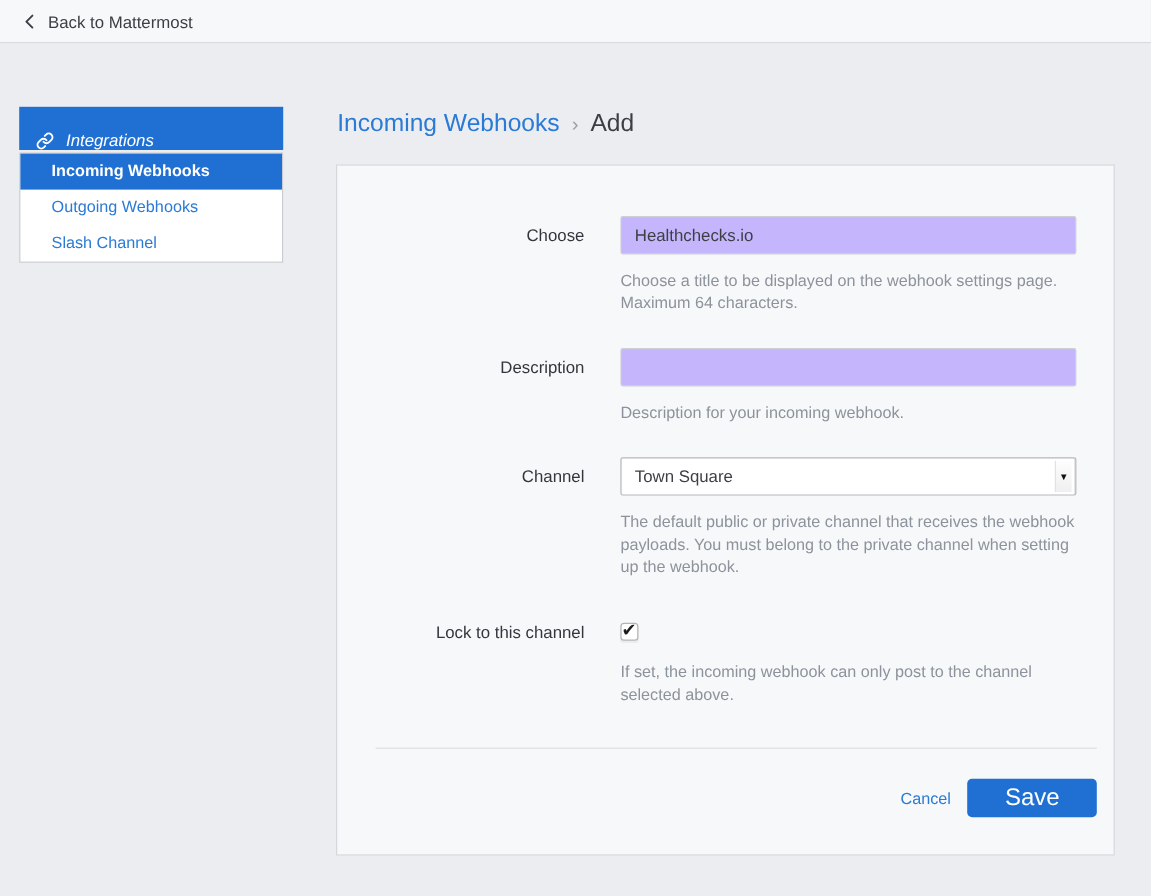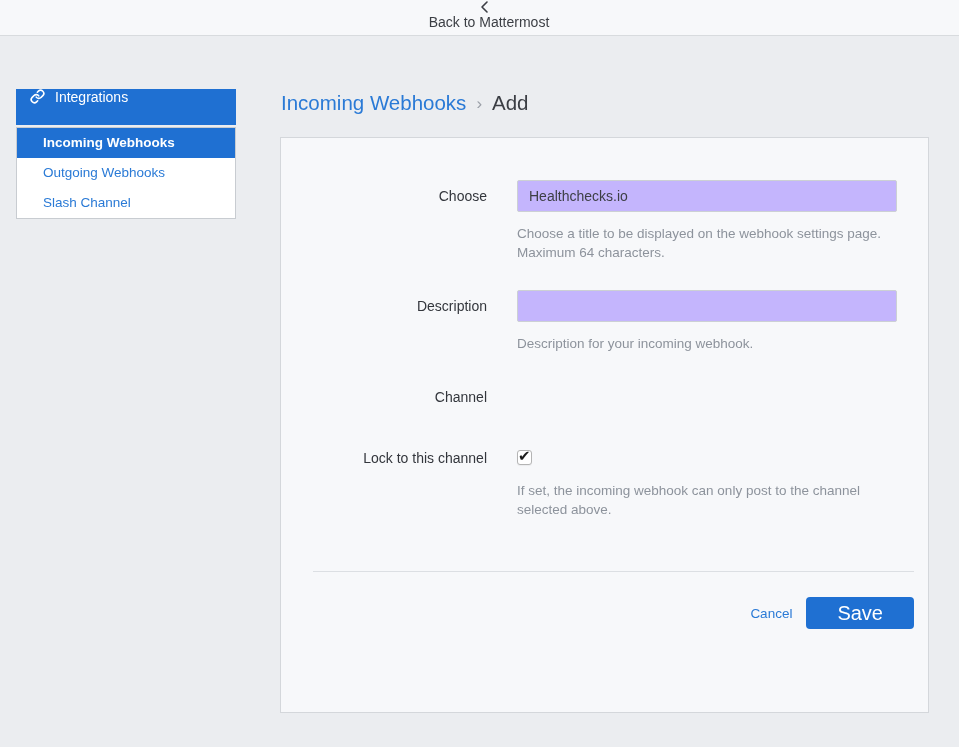--- a/index.html
+++ b/index.html
@@ -14,32 +14,32 @@
   }
 
   
   .topbar {
     position: absolute; left: 0; top: 0; width: 959px; height: 36px;
     background: #f7f8fa;
     border-bottom: 1px solid #d8dbde;
     display: flex; align-items: center;
     padding-left: 19px;
     cursor: pointer;
-    flex-direction: column;
   }
   .topbar .chev { display: inline-flex; margin-right: 9px; }
   .topbar .back-label { font-size: 14px; color: #3b3e44; }
 
   
   .sidebar { position: absolute; left: 16px; top: 89px; width: 220px; }
   .sidebar-header {
     height: 36px; background: var(--primary, #1f70d2);
-    color: #fff; display: flex; align-items: flex-start;
+    color: #fff; display: flex; align-items: flex-end;
     padding-left: 14px; font-size: 14px;
     cursor: pointer;
+    font-style: italic;
   }
   .sidebar-header .link-icon { display: inline-flex; margin-right: 10px; }
   .sidebar-list {
     margin-top: 2px;
     background: #fff;
     border: 1px solid #c8ccd1;
   }
   .sidebar-item {
     padding: 6px 10px 6px 26px;
     font-size: 13.5px; line-height: 18px;
@@ -120,21 +120,21 @@
     box-shadow: 0 1px 1px rgba(0,0,0,0.05);
   }
   .checkbox .check-glyph {
     position: absolute; left: 0px; top: -4px;
     font-size: 15px; color: #1c1c1c; font-weight: bold;
   }
 
   
   .panel-footer {
     border-top: 1px solid #dcdfe3;
-    margin: 52px 14px 0 32px;
+    margin: 35px 14px 0 32px;
     padding-top: 25px;
     display: flex; justify-content: flex-end; align-items: center;
   }
   .cancel-link {
     color: #2a7ad6; font-size: 13.5px; margin-right: 14px; cursor: pointer;
   }
   .save-button {
     background: var(--primary, #1f70d2);
     color: #fff; border: none; border-radius: 4px;
     height: 32px; padding: 0 31px;
@@ -191,20 +191,27 @@
   <div class="form-row">
     <label class="col-label">Description</label>
     <div class="col-input">
       <input class="text-input" type="text" value="" style="">
       <div class="help-text">Description for your incoming webhook.</div>
     </div>
   </div>
 
   <div class="form-row">
     <label class="col-label">Channel</label>
+    <div class="col-input">
+      <div class="select-box">
+        <span>Town Square</span>
+        <span class="select-caret">▼</span>
+      </div>
+      <div class="help-text">The default public or private channel that receives the webhook payloads. You must belong to the private channel when setting up the webhook.</div>
+    </div>
   </div>
 
   <div class="form-row lock-row">
     <label class="col-label">Lock to this channel</label>
     <div class="col-input">
       <div class="checkbox">
         <span class="check-glyph">✔</span>
       </div>
       <div class="help-text">If set, the incoming webhook can only post to the channel selected above.</div>
     </div>

